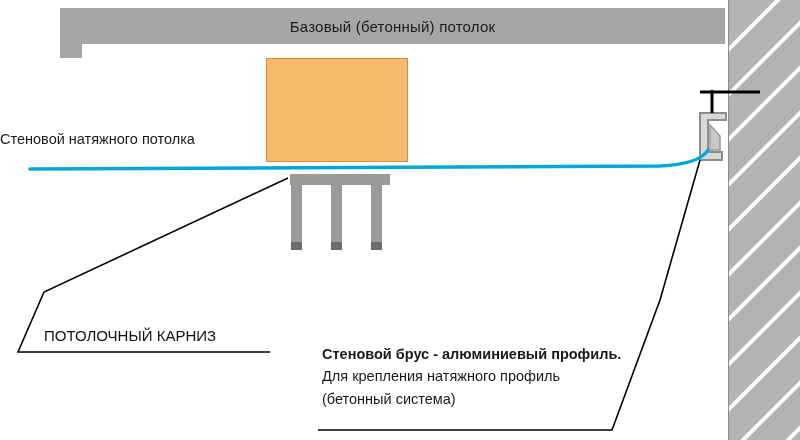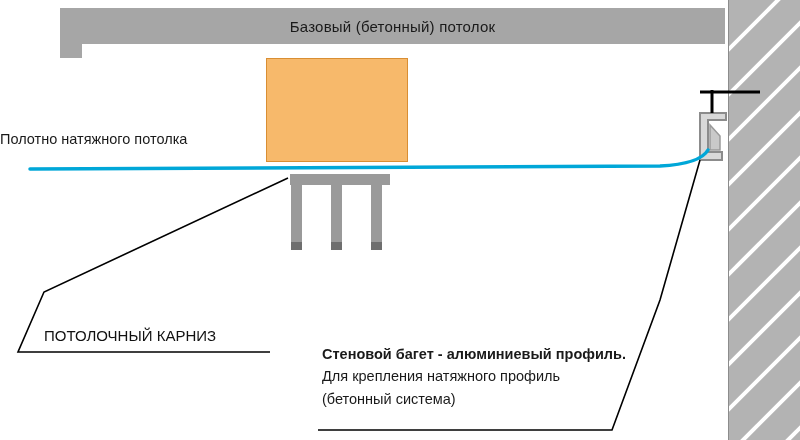--- a/index.html
+++ b/index.html
@@ -195,22 +195,22 @@
     <path d="M 30 169 L 660 166 Q 700 164 708 150" fill="none" stroke="#00a7d8" stroke-width="3.5" stroke-linecap="round"></path>
   </svg>
 
   <svg class="abs lines-svg" width="800" height="440" viewBox="0 0 800 440">
 
     <polyline points="288,178 44,292 18,352 270,352" fill="none" stroke="#000000" stroke-width="1.6"></polyline>
 
     <polyline points="700,160 660,300 612,430 318,430" fill="none" stroke="#000000" stroke-width="1.6"></polyline>
   </svg>
 
-  <div class="abs fabric-label">Полотно натяжного потолка</div>
+  <div class="abs fabric-label">Стеновой натяжного потолка</div>
   <div class="abs cornice-caption">ПОТОЛОЧНЫЙ КАРНИЗ</div>
 
   <div class="abs baget-block">
-    <div class="t1">Стеновой багет - алюминиевый профиль.</div>
+    <div class="t1">Стеновой брус - алюминиевый профиль.</div>
     <div>Для крепления натяжного профиль</div>
     <div>(бетонный система)</div>
   </div>
 
 </div>
 
 </body></html>

